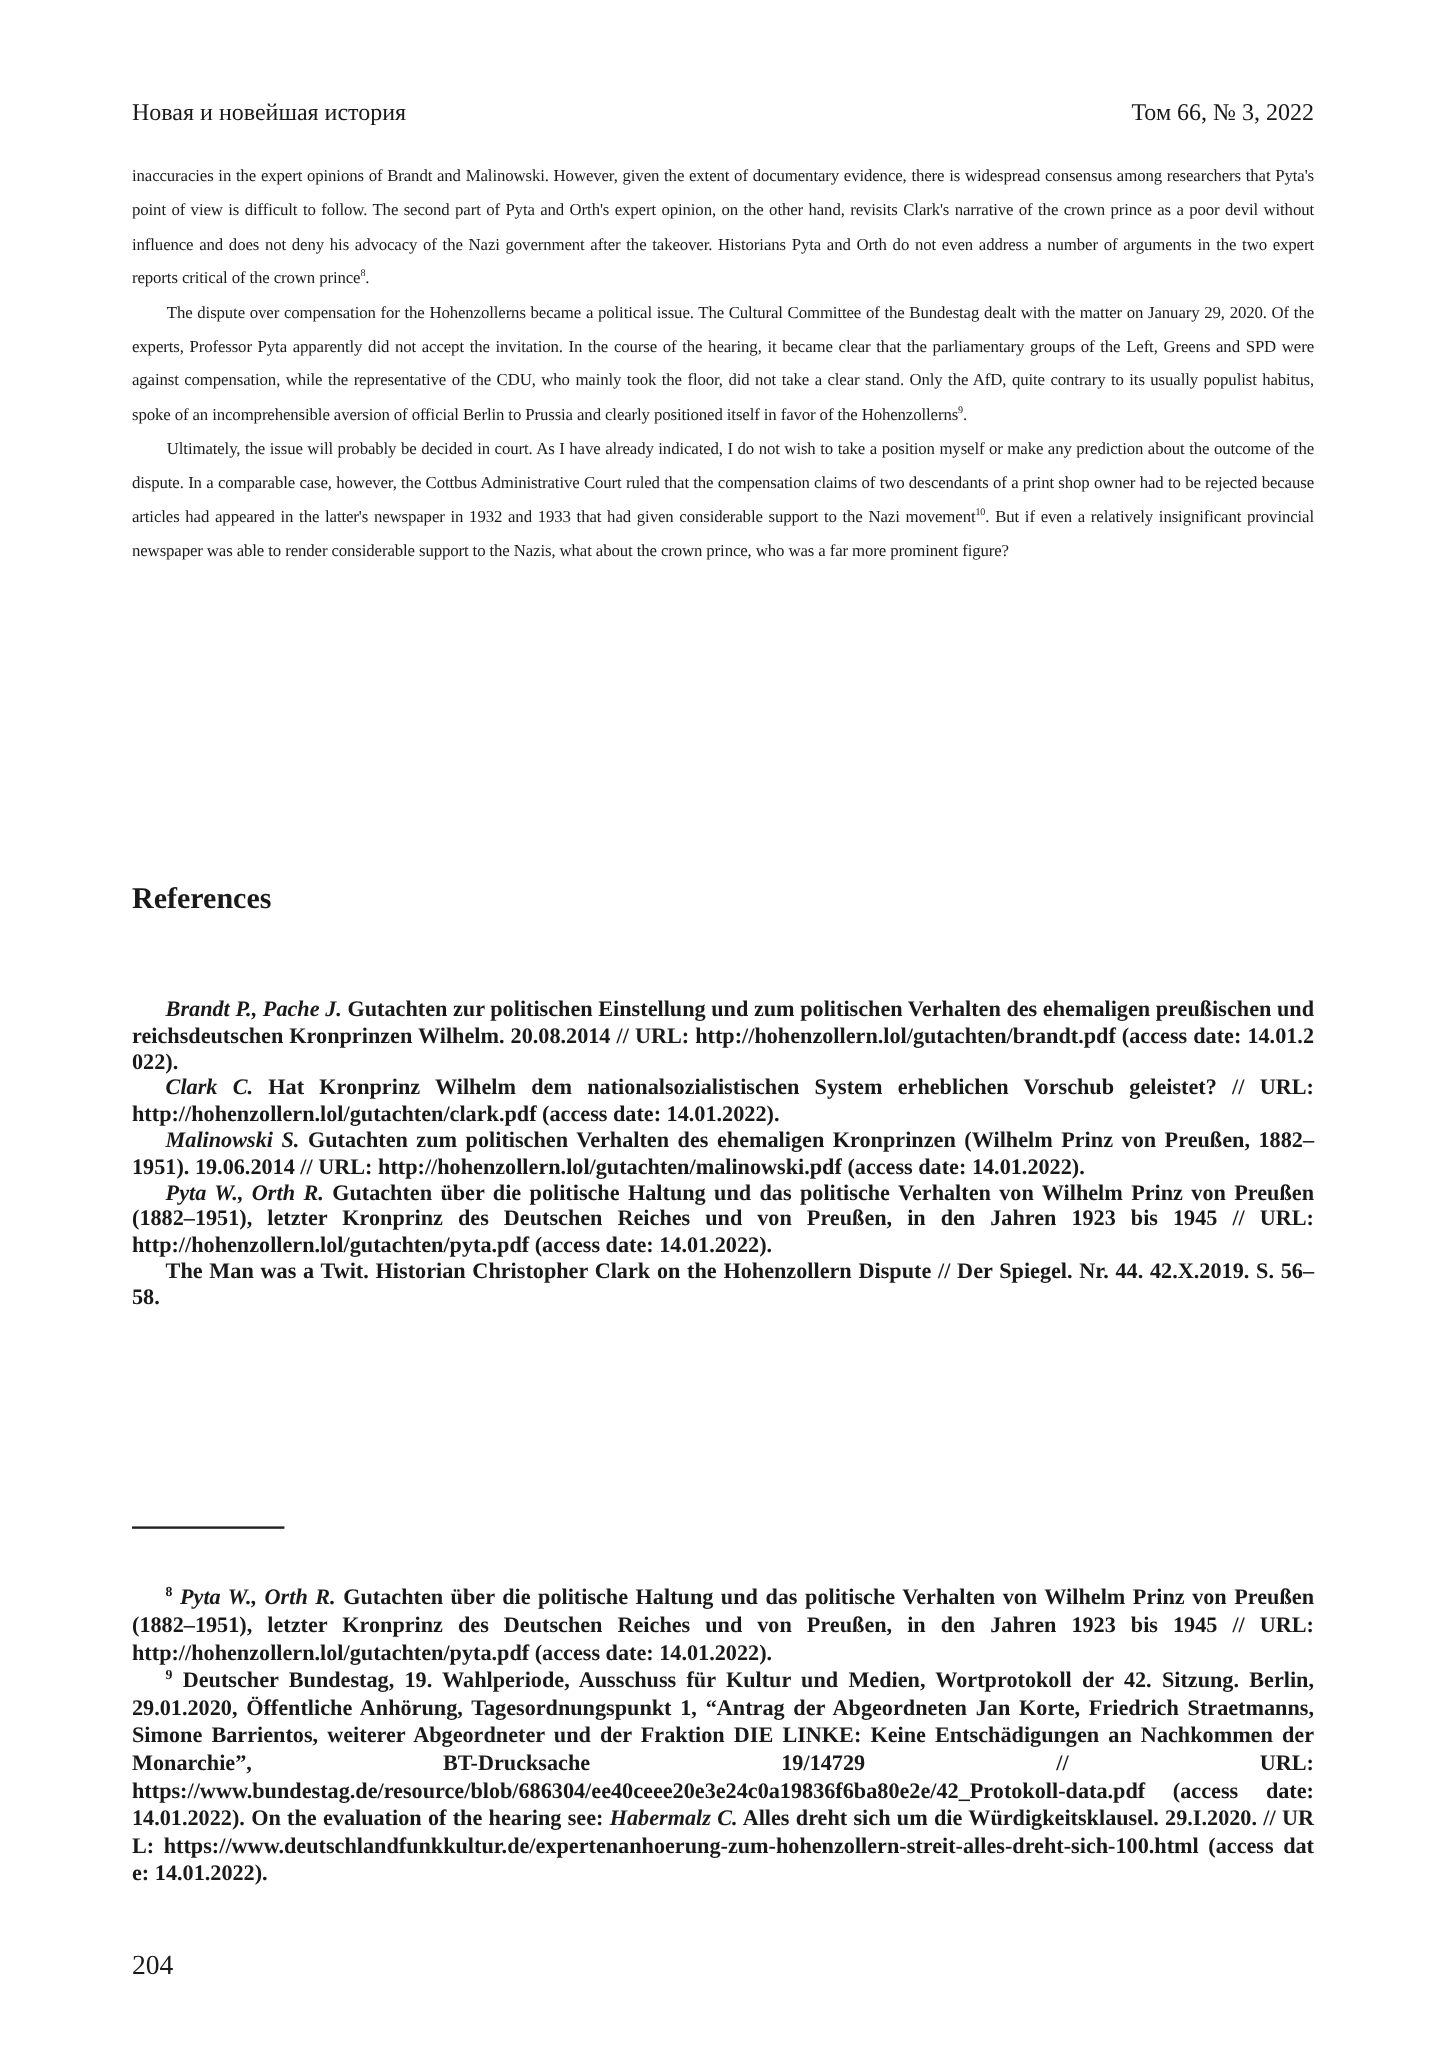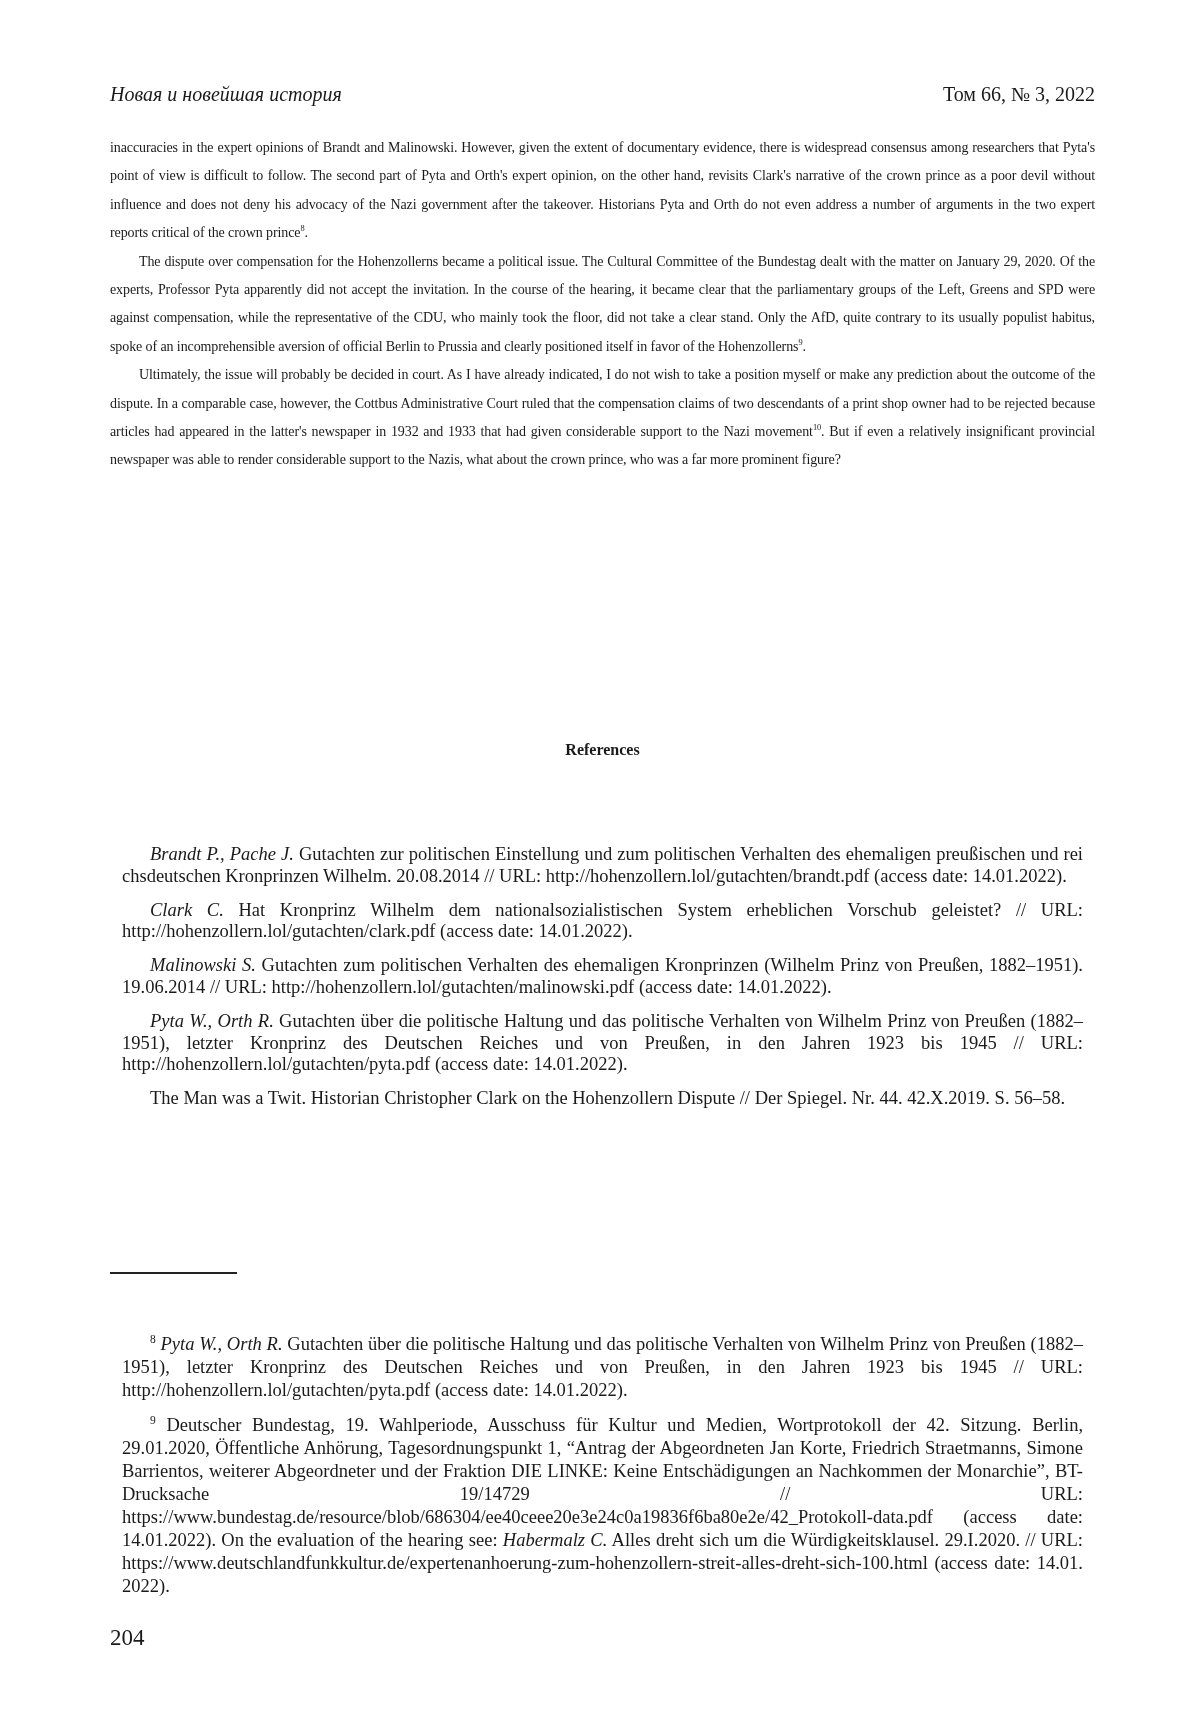--- a/index.html
+++ b/index.html
@@ -5,38 +5,38 @@
   html, body { margin: 0; padding: 0; background: #ffffff; }
   body {
     width: 1200px; height: 1719px; position: relative; overflow: hidden;
     font-family: "Liberation Serif", "DejaVu Serif", serif; color: #1a1a1a;
   }
   .page-header {
     position: absolute; left: 110px; right: 105px; top: 80px; height: 28px;
     display: flex; justify-content: space-between; align-items: center;
     font-size: 20px;
   }
-  .journal-title { font-style: italic; }
+  .journal-title { }
   .body-text {
     position: absolute; left: 110px; width: 985px; top: 134px;
     font-size: 14px; line-height: 28.4px; text-align: justify;
     letter-spacing: -0.1px;
   }
   .body-text p { margin: 0; text-indent: 0; }
   .body-text p.indent { text-indent: 29px; }
   sup { font-size: 60%; line-height: 0; vertical-align: super; }
   .refs-heading {
     position: absolute; left: 110px; width: 985px; top: 736px;
-    text-align: center; font-weight: bold; font-size: 16px; line-height: 28px;
+    font-weight: bold; font-size: 25px; line-height: 28px;
   }
   .refs {
     position: absolute; left: 110px; width: 985px; top: 832px;
     font-size: 18.5px; line-height: 21.8px; text-align: justify;
   }
-  .refs p, .footnotes p { margin: 12px; text-indent: 28px; }
+  .refs p, .footnotes p { margin: 0; text-indent: 28px; font-weight: bold; }
   .author { font-style: italic; }
   .footnote-rule {
     position: absolute; left: 110px; top: 1272px; width: 127px; height: 0;
     border-top: 2px solid #222;
   }
   .footnotes {
     position: absolute; left: 110px; width: 985px; top: 1321px;
     font-size: 18.5px; line-height: 23px; text-align: justify;
   }
   .footnotes sup { font-size: 62%; }

